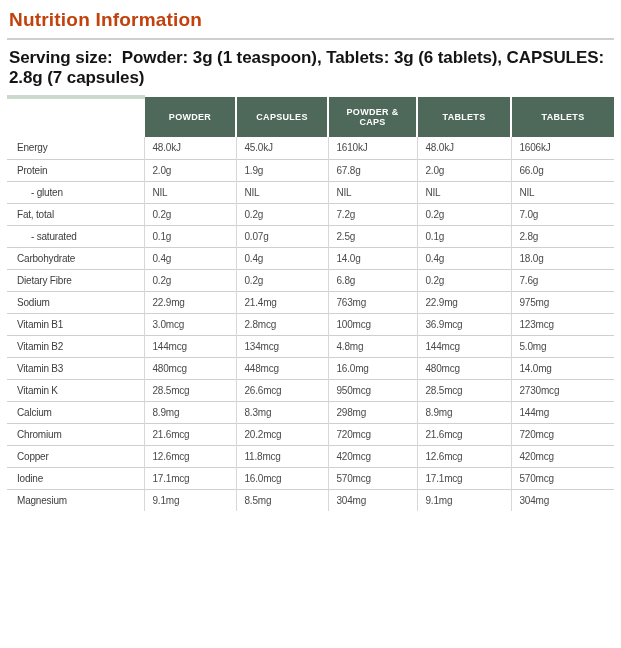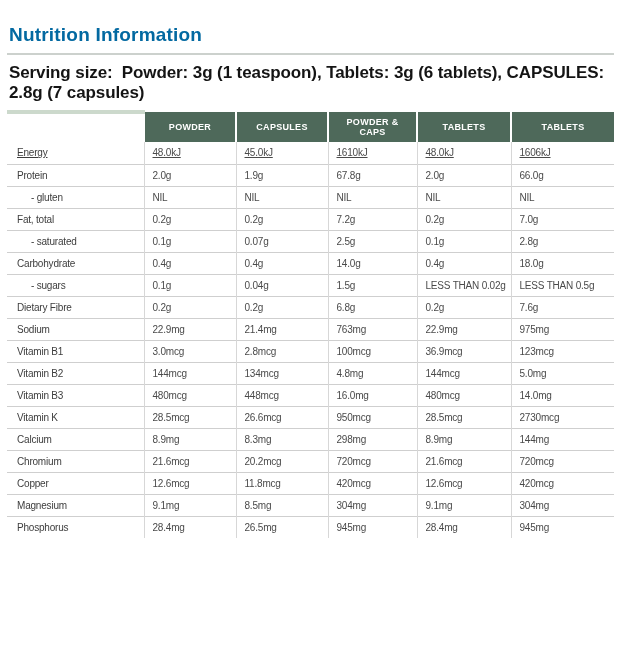--- a/index.html
+++ b/index.html
@@ -6,24 +6,24 @@
   html, body {
     margin: 0; padding: 0;
     width: 621px; height: 648px;
     background: #ffffff;
     overflow: hidden;
     font-family: "Liberation Sans", sans-serif;
   }
   .page { padding: 0 7px 0 7px; }
 
   .title {
-    margin: 0; padding: 24px 0 7px 2px;
+    margin: 0; padding: 9px 0 7px 2px;
     font-size: 19px; font-weight: 700;
     letter-spacing: 0.2px;
-    color: #0369a1;
+    color: #c2410c;
   }
   .title-divider { border: 0; border-top: 2px solid #ccd1cd; margin: 0; }
 
   .serving {
     padding: 8px 0 7px 2px;
     font-size: 17px; font-weight: 700;
     color: #141414;
     white-space: pre-wrap;
     letter-spacing: -0.1px;
   }
@@ -42,21 +42,21 @@
 
   thead th.corner {
     background: #ffffff;
     border-top: 4px solid #ccd9cc;
   }
   thead tr.brand th.colhead {
     background: #4e695a;
     color: #ffffff;
     font-size: 9px; font-weight: 700;
     letter-spacing: 0.3px;
-    height: 30px;
+    height: 40px;
     text-align: center;
     vertical-align: middle;
     border-left: 2px solid #ffffff;
     white-space: pre-line;
     padding: 0 2px;
   }
   thead tr.sub td {
     height: 42px;
     font-size: 9.5px;
     color: #4c4c4c;
@@ -75,21 +75,21 @@
     border-top: 1px solid #cfcfcf;
     border-left: 1px solid #d7d7d7;
     font-size: 10px;
     color: #4a4a4a;
     letter-spacing: -0.2px;
     white-space: nowrap;
     padding: 0 2px 0 8px;
     vertical-align: middle;
     overflow: hidden;
   }
-  tbody tr:first-child td { border-top: 0; text-decoration: underline; }
+  tbody tr:first-child td { border-top: 0; }
   tbody td.lbl {
     border-left: 0;
     color: #3d3d3d;
     padding-left: 10px;
   }
   tbody td.lbl.ind { padding-left: 24px; margin-top: 20px; }
 </style>
 </head>
 <body>
 
@@ -163,28 +163,20 @@
         </tr>
         <tr>
           <td class="lbl">Carbohydrate</td>
           <td class="val">0.4g</td>
           <td class="val">0.4g</td>
           <td class="val">14.0g</td>
           <td class="val">0.4g</td>
           <td class="val">18.0g</td>
         </tr>
         <tr>
-          <td class="lbl ind">- sugars</td>
-          <td class="val">0.1g</td>
-          <td class="val">0.04g</td>
-          <td class="val">1.5g</td>
-          <td class="val">LESS THAN 0.02g</td>
-          <td class="val">LESS THAN 0.5g</td>
-        </tr>
-        <tr>
           <td class="lbl">Dietary Fibre</td>
           <td class="val">0.2g</td>
           <td class="val">0.2g</td>
           <td class="val">6.8g</td>
           <td class="val">0.2g</td>
           <td class="val">7.6g</td>
         </tr>
         <tr>
           <td class="lbl">Sodium</td>
           <td class="val">22.9mg</td>
@@ -243,31 +235,31 @@
         </tr>
         <tr>
           <td class="lbl">Copper</td>
           <td class="val">12.6mcg</td>
           <td class="val">11.8mcg</td>
           <td class="val">420mcg</td>
           <td class="val">12.6mcg</td>
           <td class="val">420mcg</td>
         </tr>
         <tr>
+          <td class="lbl">Iodine</td>
+          <td class="val">17.1mcg</td>
+          <td class="val">16.0mcg</td>
+          <td class="val">570mcg</td>
+          <td class="val">17.1mcg</td>
+          <td class="val">570mcg</td>
+        </tr>
+        <tr>
           <td class="lbl">Magnesium</td>
           <td class="val">9.1mg</td>
           <td class="val">8.5mg</td>
           <td class="val">304mg</td>
           <td class="val">9.1mg</td>
           <td class="val">304mg</td>
         </tr>
-        <tr>
-          <td class="lbl">Phosphorus</td>
-          <td class="val">28.4mg</td>
-          <td class="val">26.5mg</td>
-          <td class="val">945mg</td>
-          <td class="val">28.4mg</td>
-          <td class="val">945mg</td>
-        </tr>
       </tbody>
   </table>
 
 </div>
 
 </body></html>

